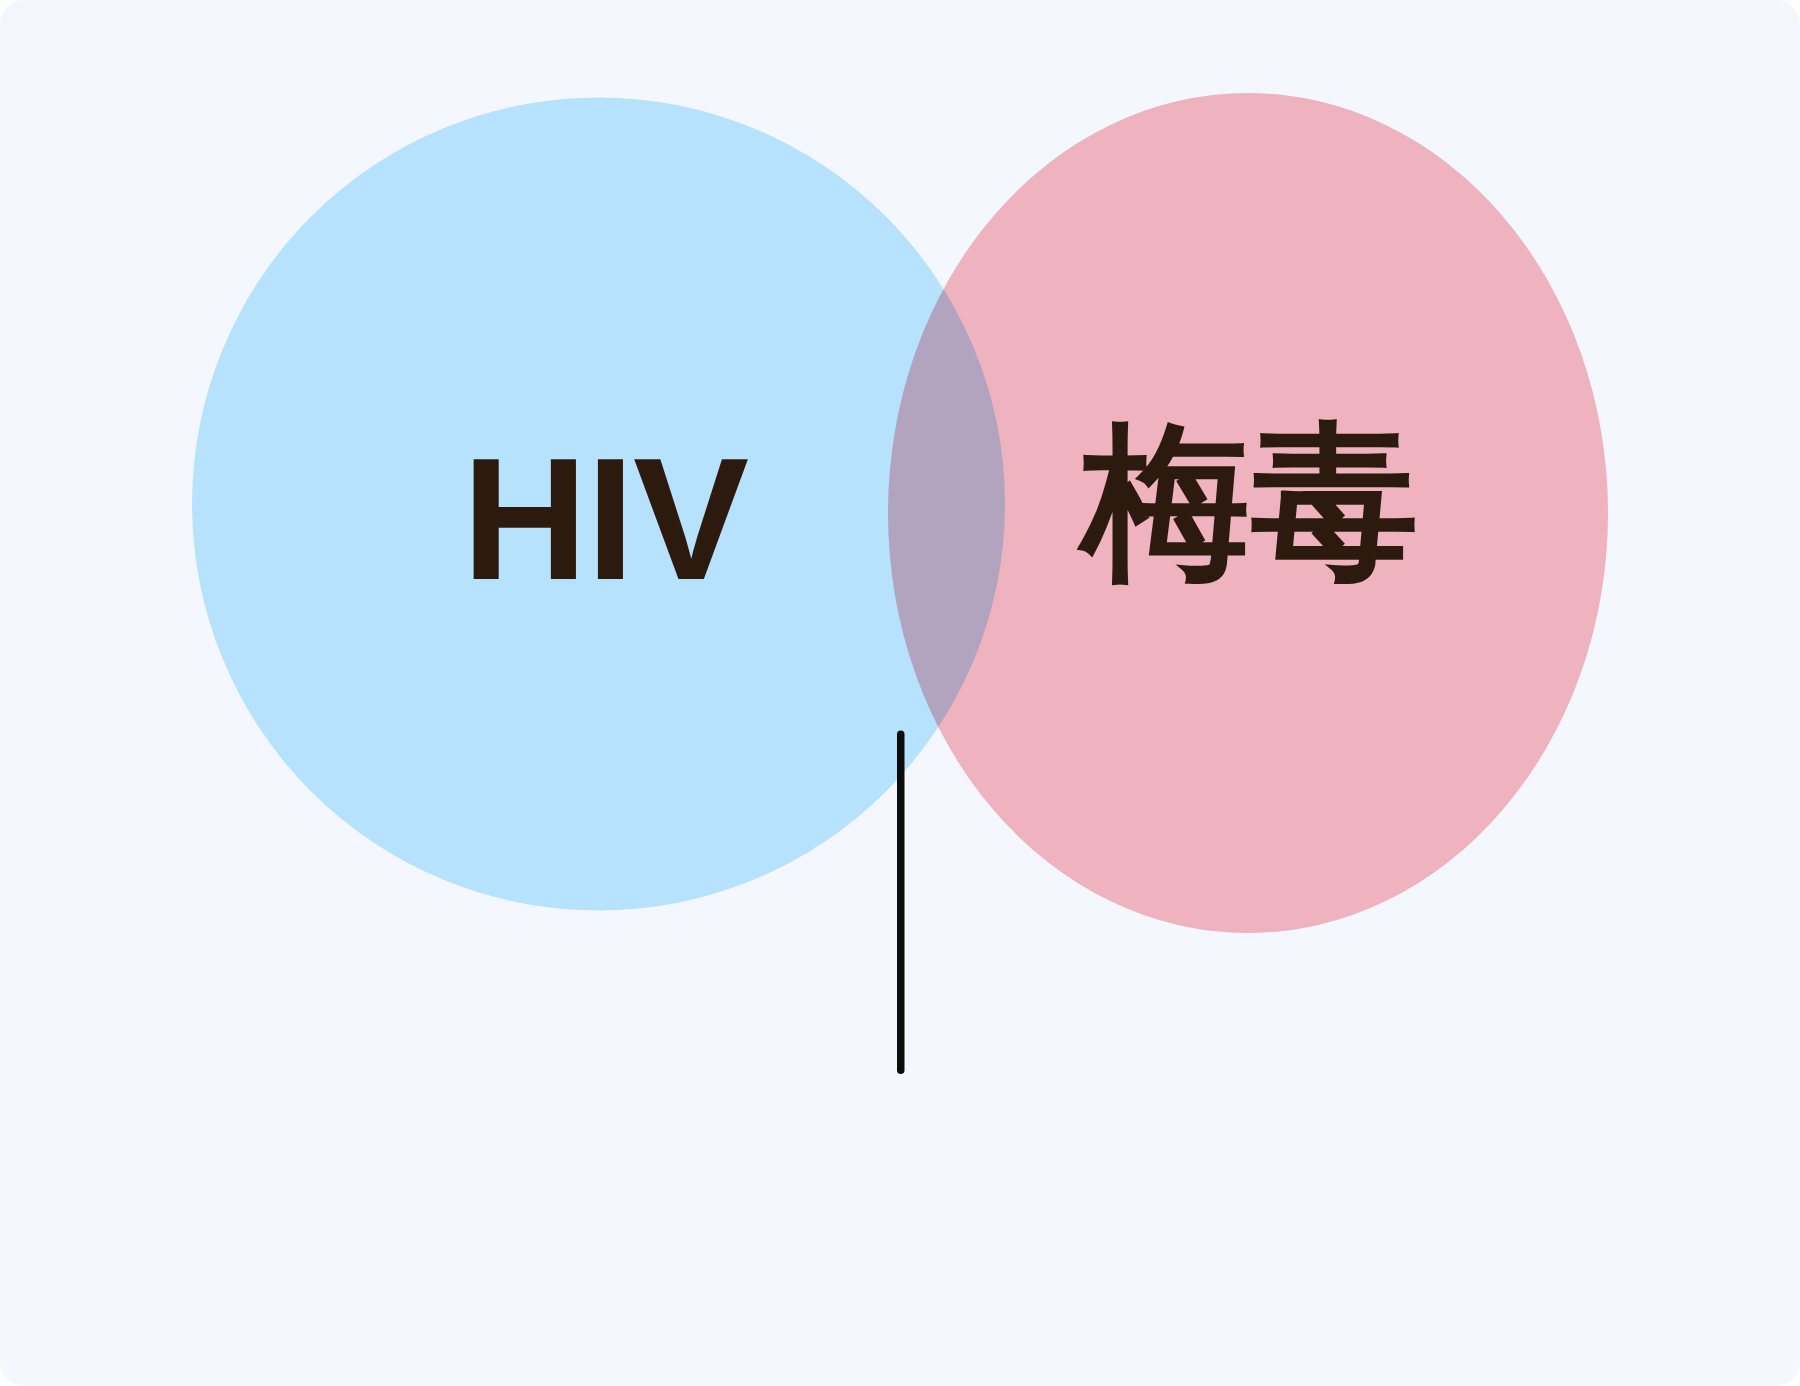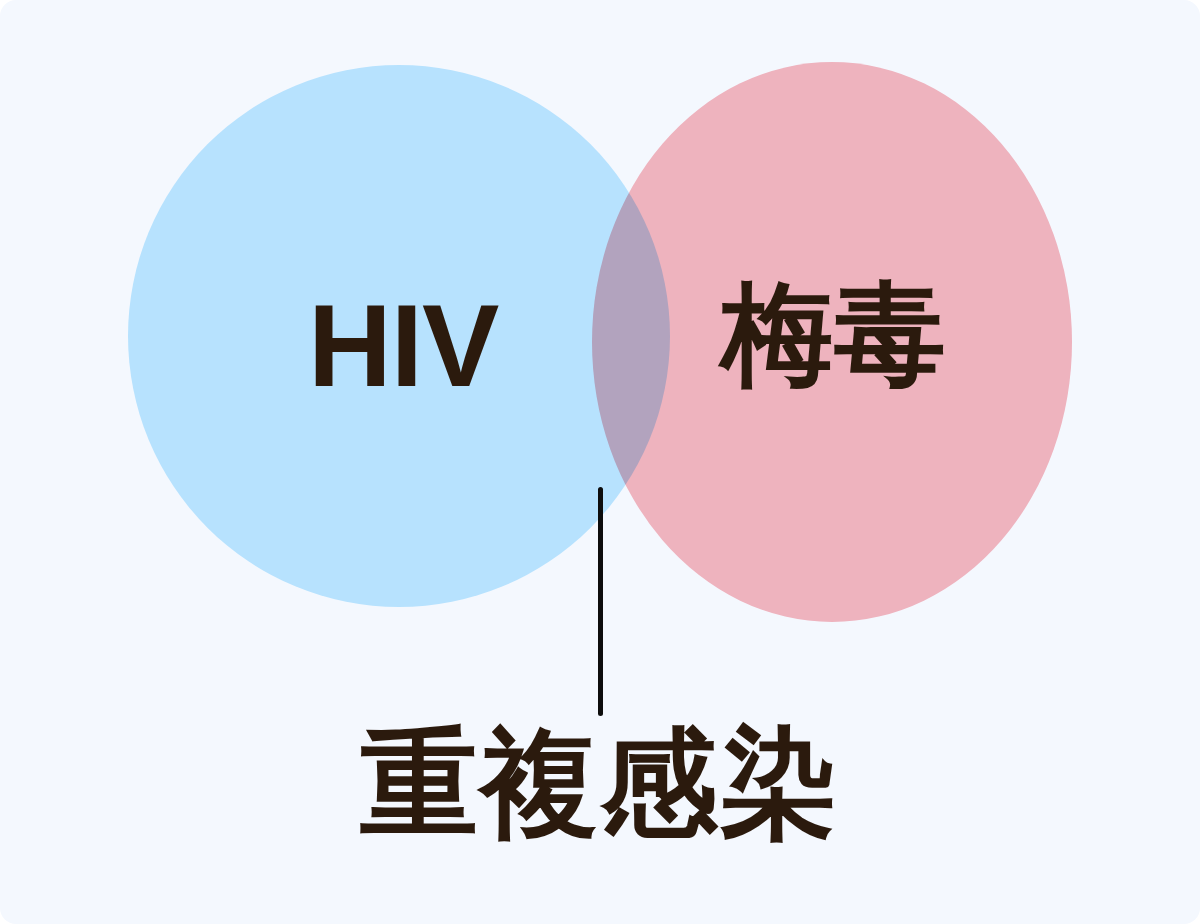--- a/index.html
+++ b/index.html
@@ -96,15 +96,14 @@
     <div class="circle circle-left"></div>
     <div class="circle circle-right"></div>
   </div>
 
   <div class="circle-label label-left">HIV</div>
 
   <div class="circle-label label-right">梅毒</div>
 
   <div class="leader-line"></div>
 
-  <div class="caption">重複感染</div>
 
 </div>
 
 </body></html>

